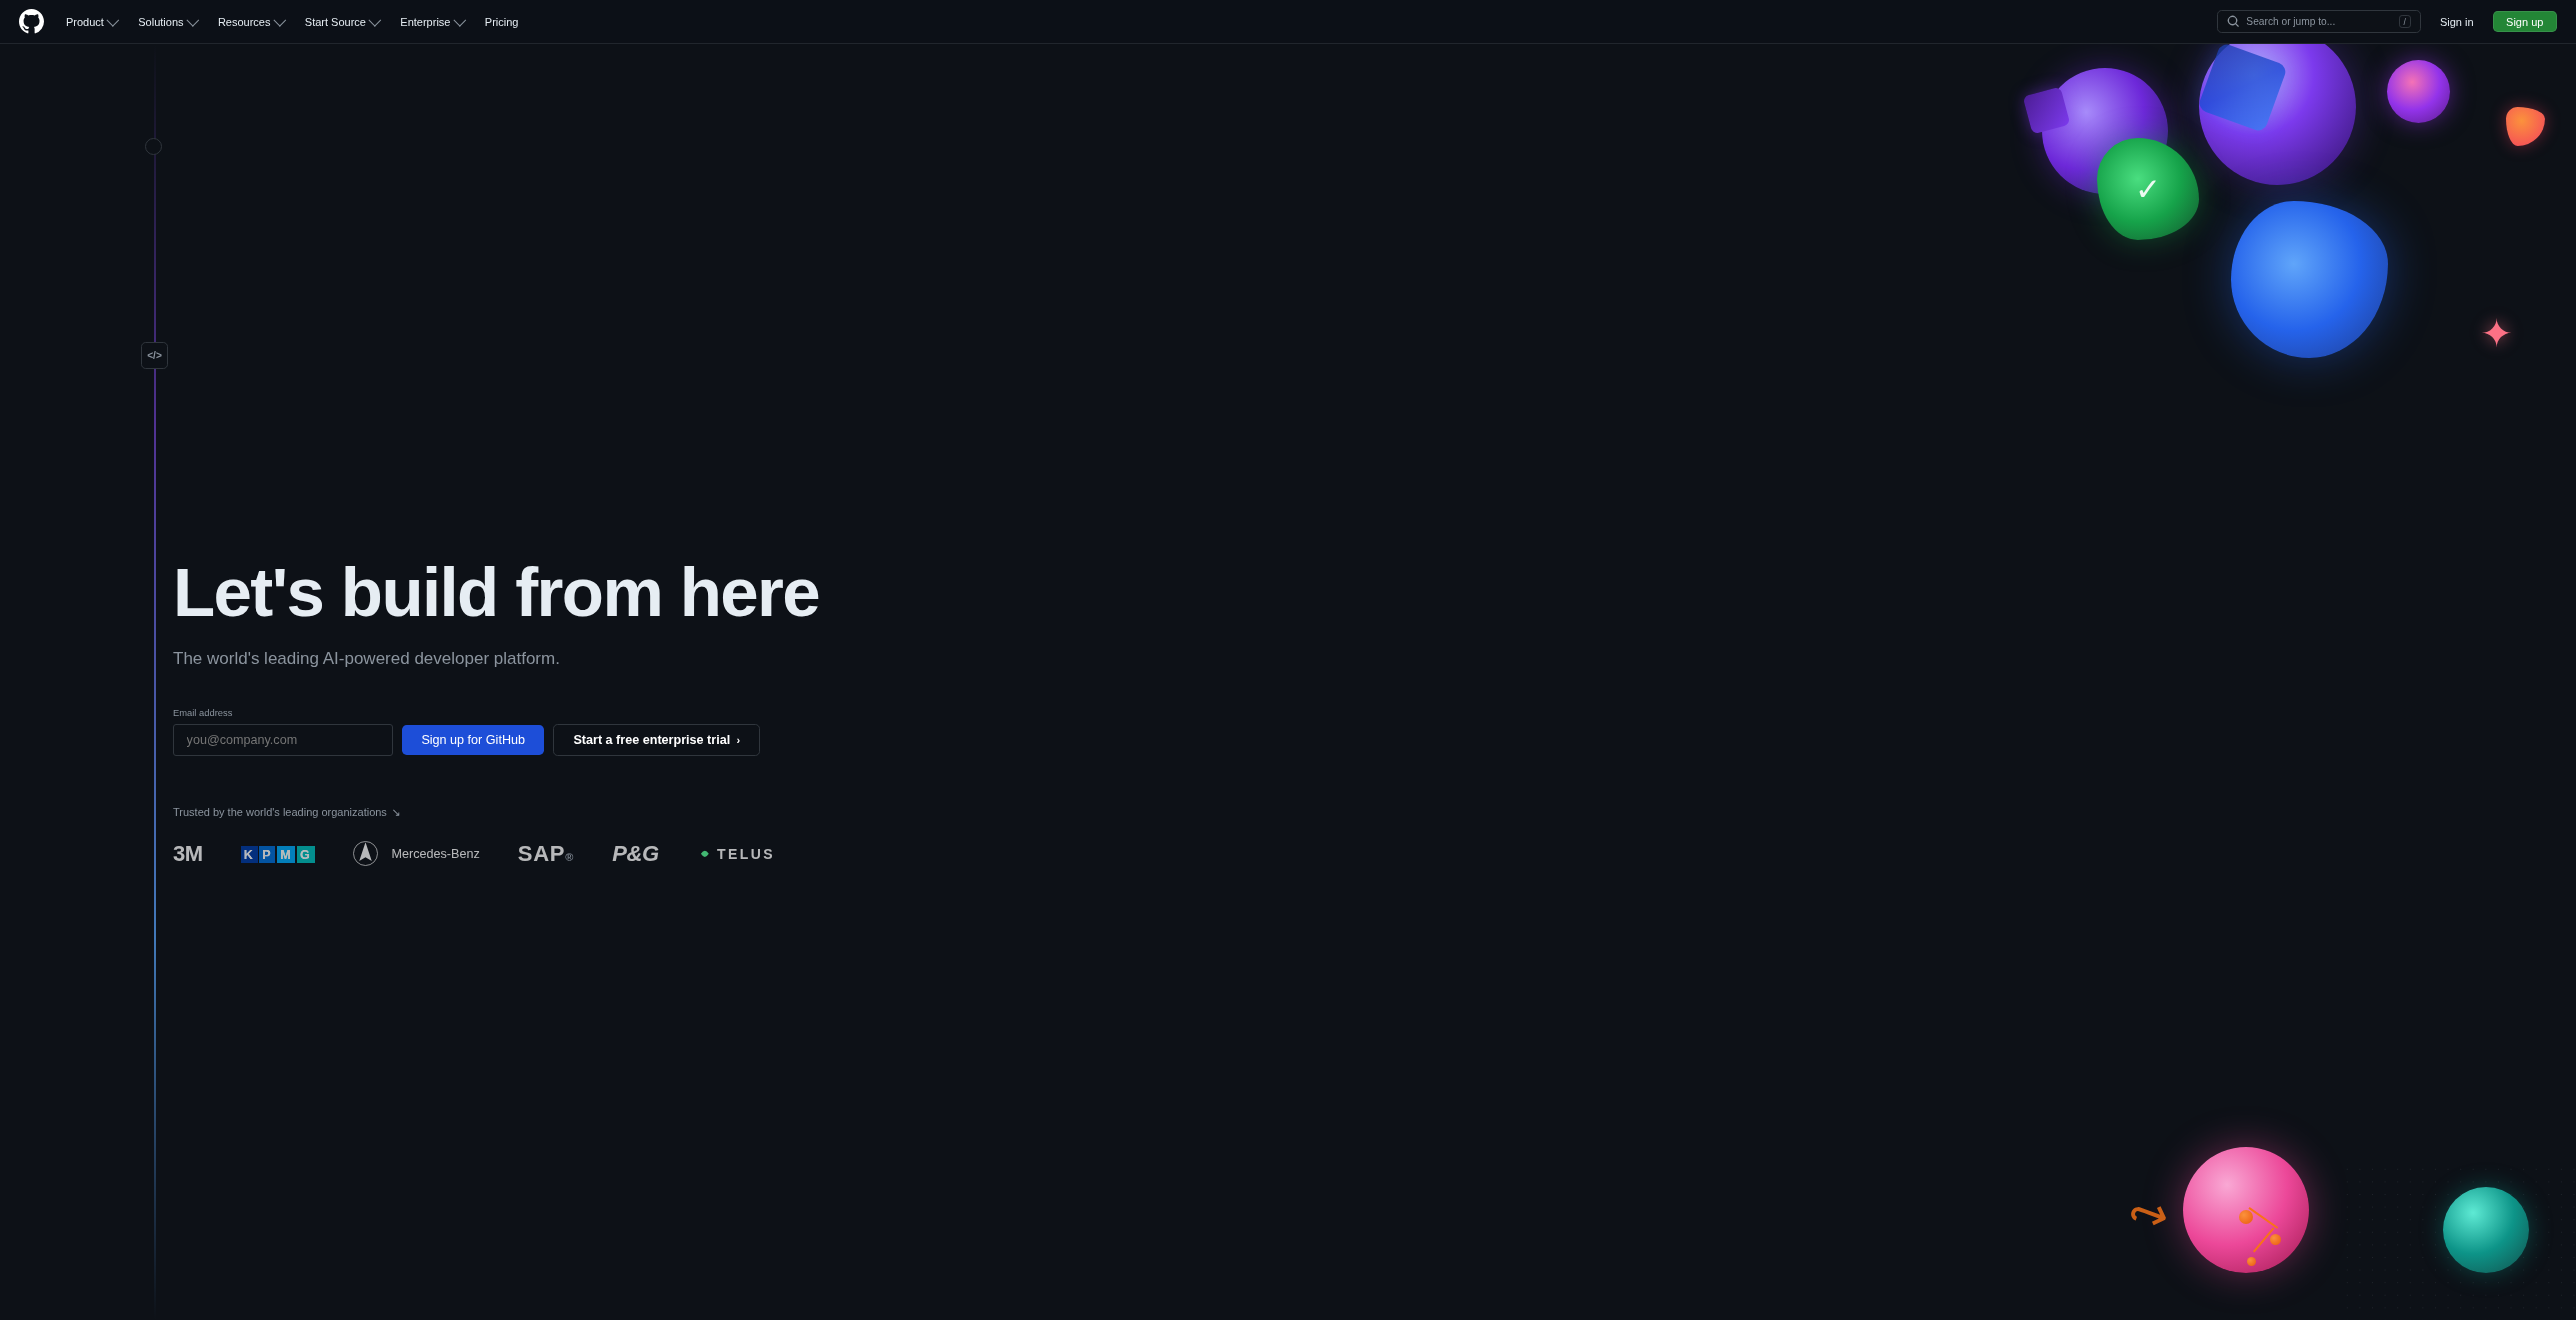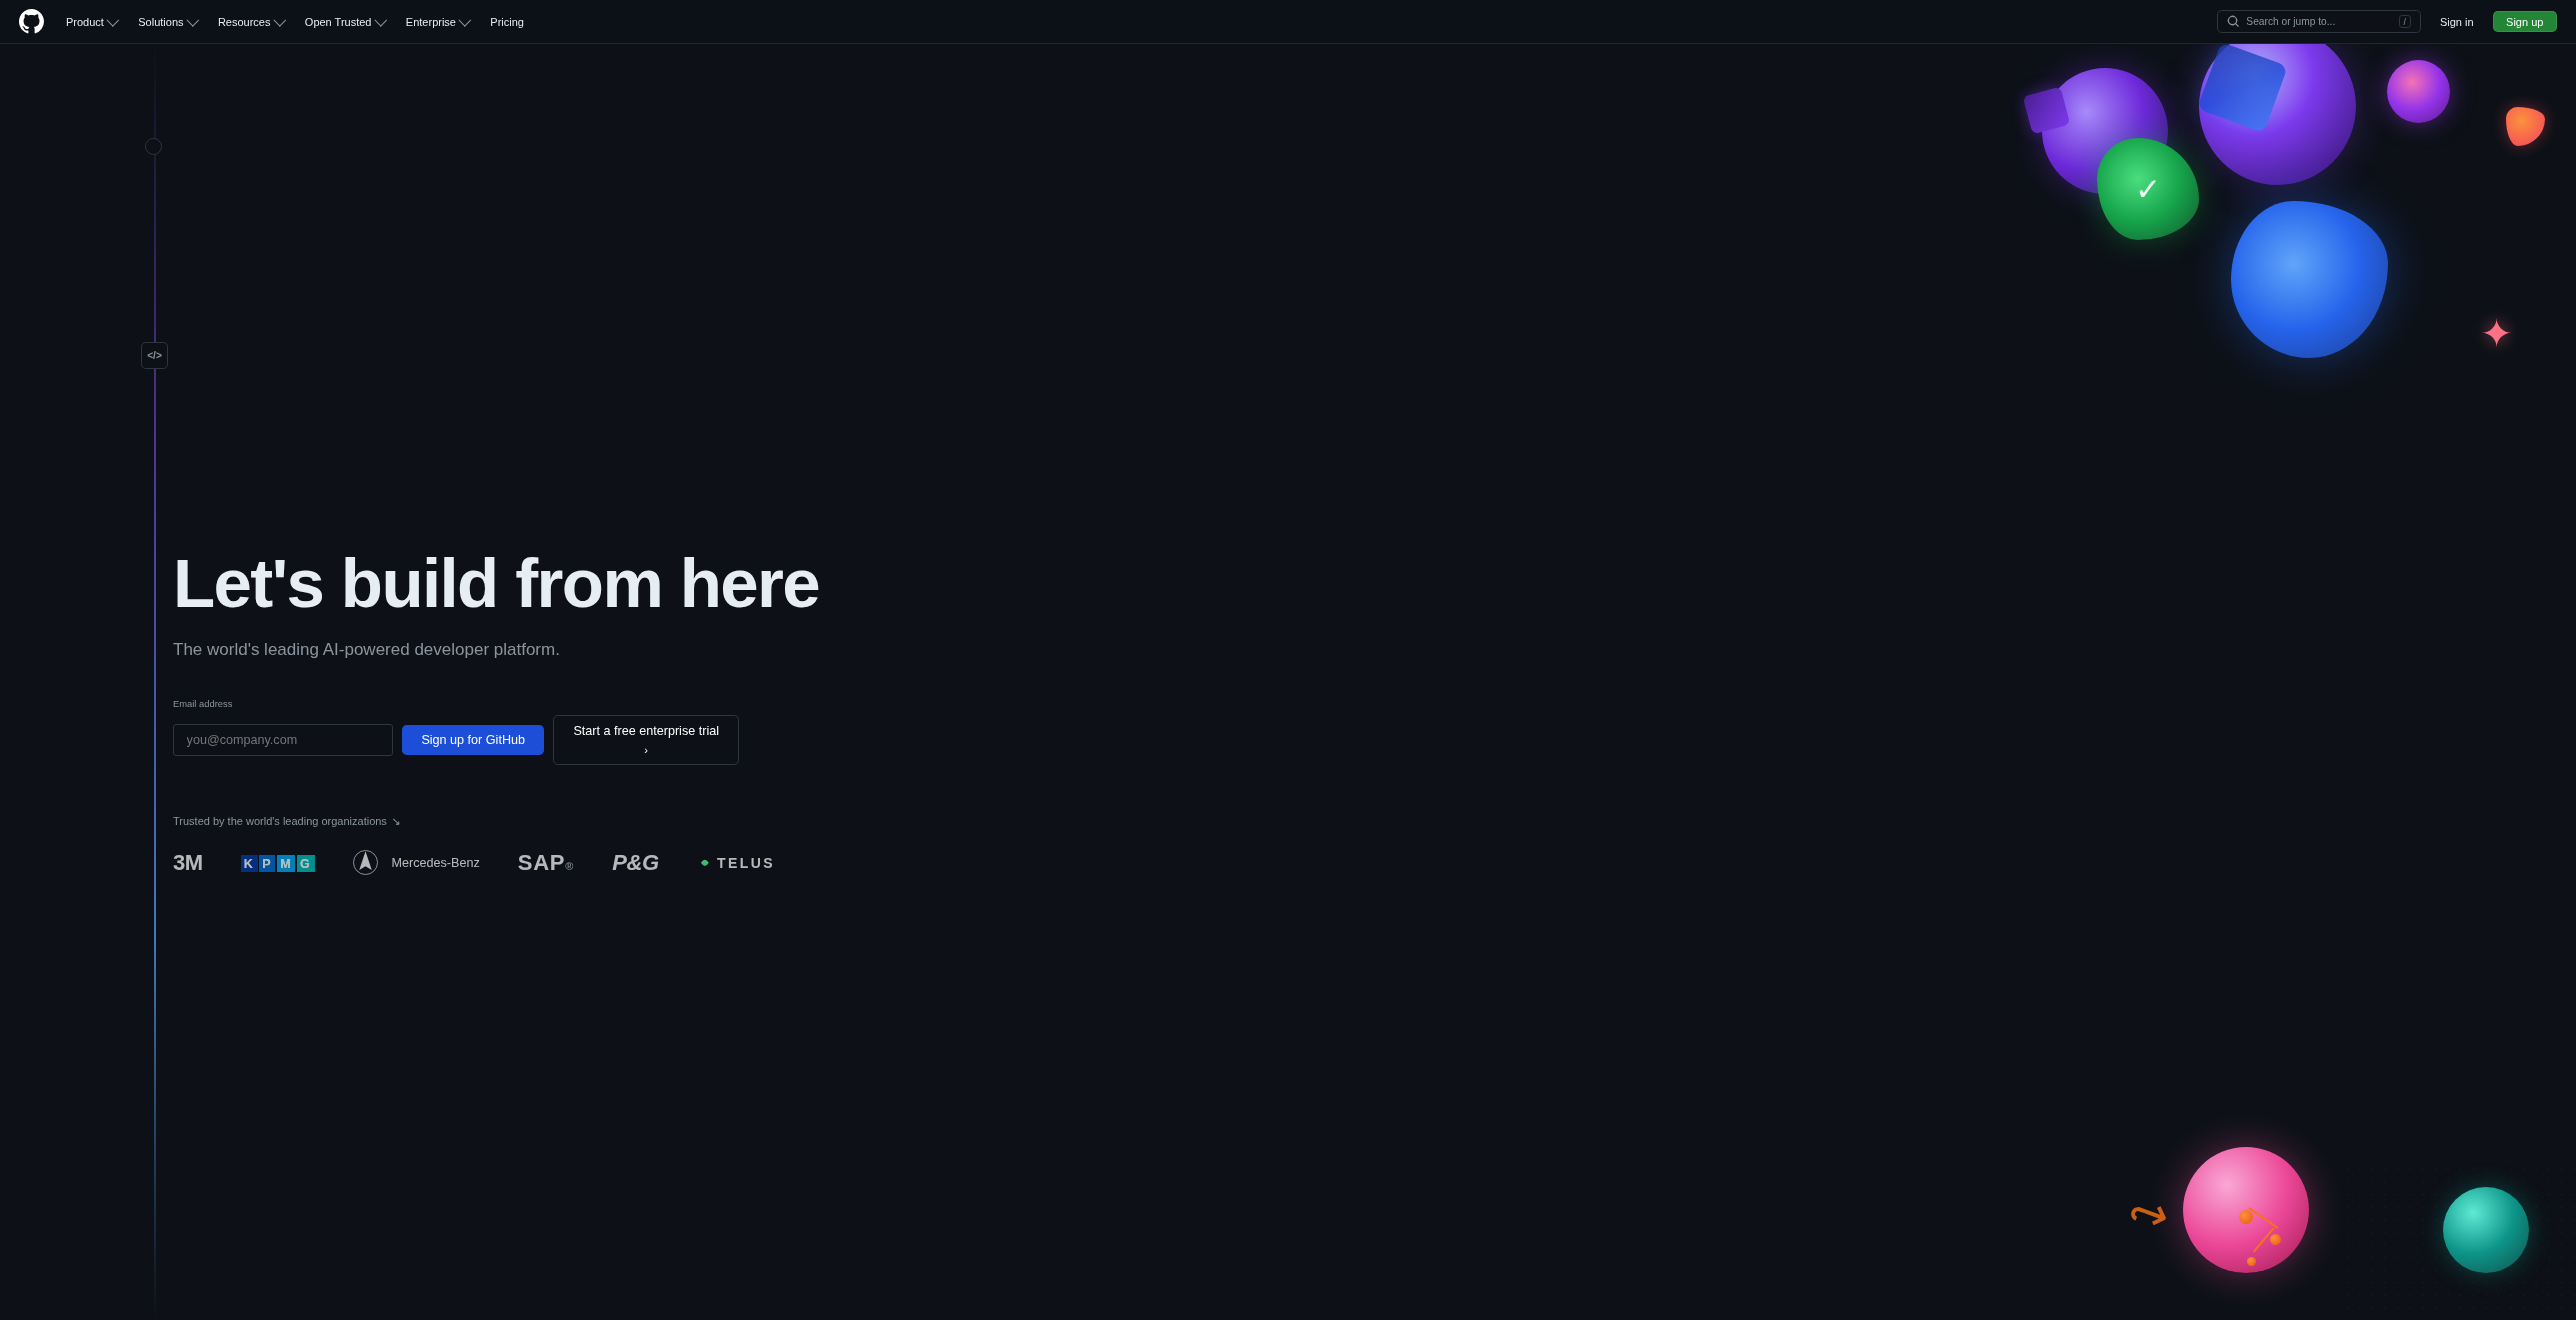--- a/index.html
+++ b/index.html
@@ -211,26 +211,25 @@
       white-space: nowrap;
     }
     .btn-enterprise-trial {
       padding: 7.8px 19px;
       font-size: 12.6px;
       color: #fff;
       background: transparent;
       border: 1.6px solid #30363d;
       border-radius: 4.7px;
       cursor: pointer;
-      font-weight: 400;
+      font-weight: 700;
       white-space: nowrap;
       display: flex;
       align-items: center;
       gap: 6.3px;
-      flex-direction: column;
     }
     .arrow-right {
       font-size: 11px;
     }
 
     
     .trusted-section {
       margin-top: 50px;
     }
     .trusted-label {
@@ -399,21 +398,21 @@
     </div>
     <div class="nav-item">
       <span>Solutions</span>
       <span class="nav-chevron"></span>
     </div>
     <div class="nav-item">
       <span>Resources</span>
       <span class="nav-chevron"></span>
     </div>
     <div class="nav-item">
-      <span>Open Trusted</span>
+      <span>Start Source</span>
       <span class="nav-chevron"></span>
     </div>
     <div class="nav-item">
       <span>Enterprise</span>
       <span class="nav-chevron"></span>
     </div>
     <div class="nav-item">
       <span>Pricing</span>
     </div>
   </div>

